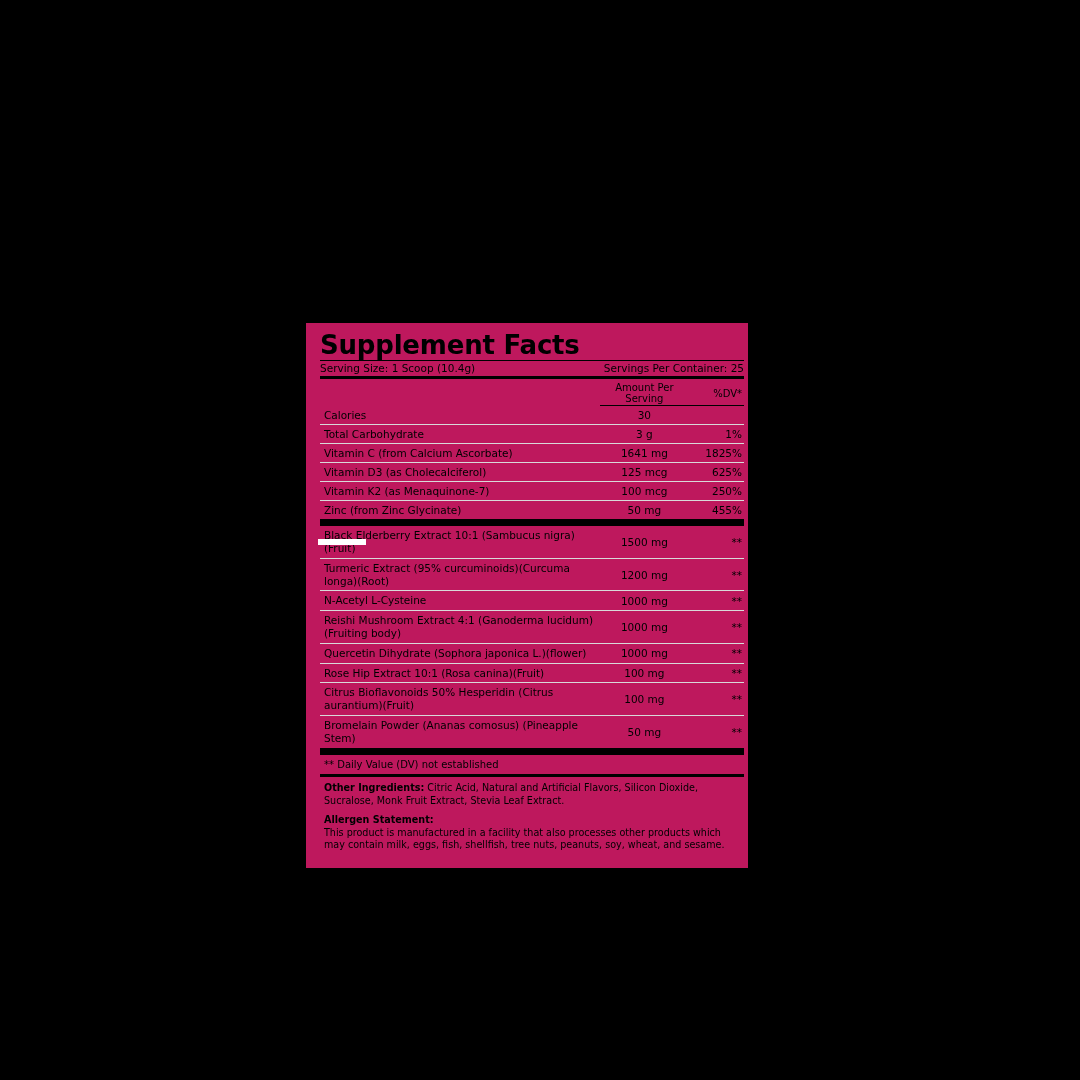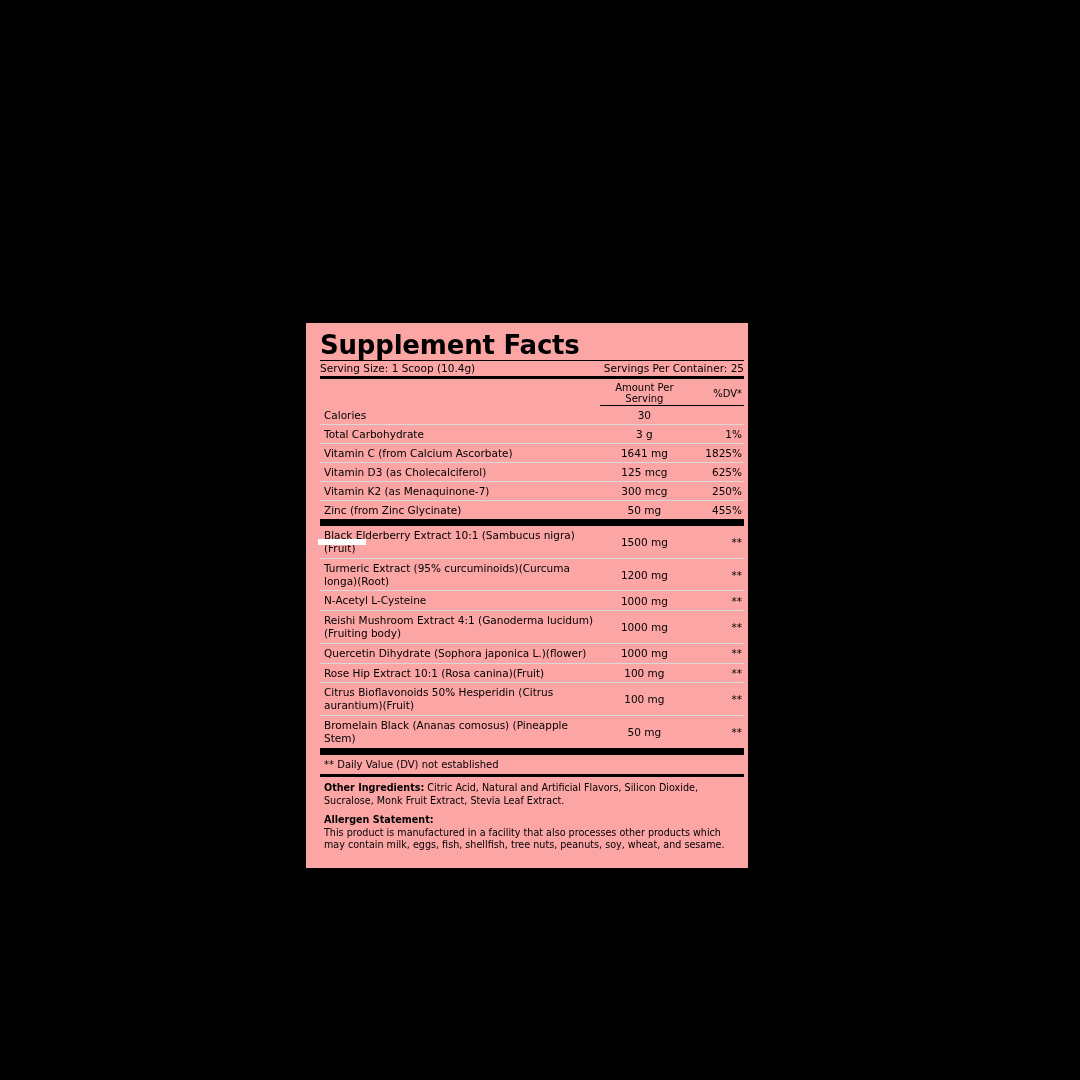--- a/index.html
+++ b/index.html
@@ -16,21 +16,21 @@
     width: 1080px;
     height: 1080px;
     background: #000000;
   }
   .panel {
     position: absolute;
     left: 306px;
     top: 323px;
     width: 442px;
     height: 545px;
-    background: #fca5a5;
+    background: #be185d;
     color: #000000;
     box-sizing: border-box;
   }
   .inner {
     position: absolute;
     left: 14px;
     top: 9px;
     width: 424px;
   }
   .title {
@@ -157,21 +157,21 @@
           <td class="col-amt">1641 mg</td>
           <td class="col-dv">1825%</td>
         </tr>
         <tr class="line">
           <td class="col-name">Vitamin D3 (as Cholecalciferol)</td>
           <td class="col-amt">125 mcg</td>
           <td class="col-dv">625%</td>
         </tr>
         <tr class="line">
           <td class="col-name">Vitamin K2 (as Menaquinone-7)</td>
-          <td class="col-amt">300 mcg</td>
+          <td class="col-amt">100 mcg</td>
           <td class="col-dv">250%</td>
         </tr>
         <tr class="line">
           <td class="col-name">Zinc (from Zinc Glycinate)</td>
           <td class="col-amt">50 mg</td>
           <td class="col-dv">455%</td>
         </tr>
       </tbody>
         </table>
 
@@ -208,21 +208,21 @@
           <td class="col-name">Rose Hip Extract 10:1 (Rosa canina)(Fruit)</td>
           <td class="col-amt">100 mg</td>
           <td class="col-dv">**</td>
         </tr>
         <tr class="line">
           <td class="col-name">Citrus Bioflavonoids 50% Hesperidin (Citrus aurantium)(Fruit)</td>
           <td class="col-amt">100 mg</td>
           <td class="col-dv">**</td>
         </tr>
         <tr class="line">
-          <td class="col-name">Bromelain Black (Ananas comosus) (Pineapple Stem)</td>
+          <td class="col-name">Bromelain Powder (Ananas comosus) (Pineapple Stem)</td>
           <td class="col-amt">50 mg</td>
           <td class="col-dv">**</td>
         </tr>
       </tbody>
         </table>
 
       <div class="rule-thick"></div>
 
       <div class="footnotes">
         <div>** Daily Value (DV) not established</div>

